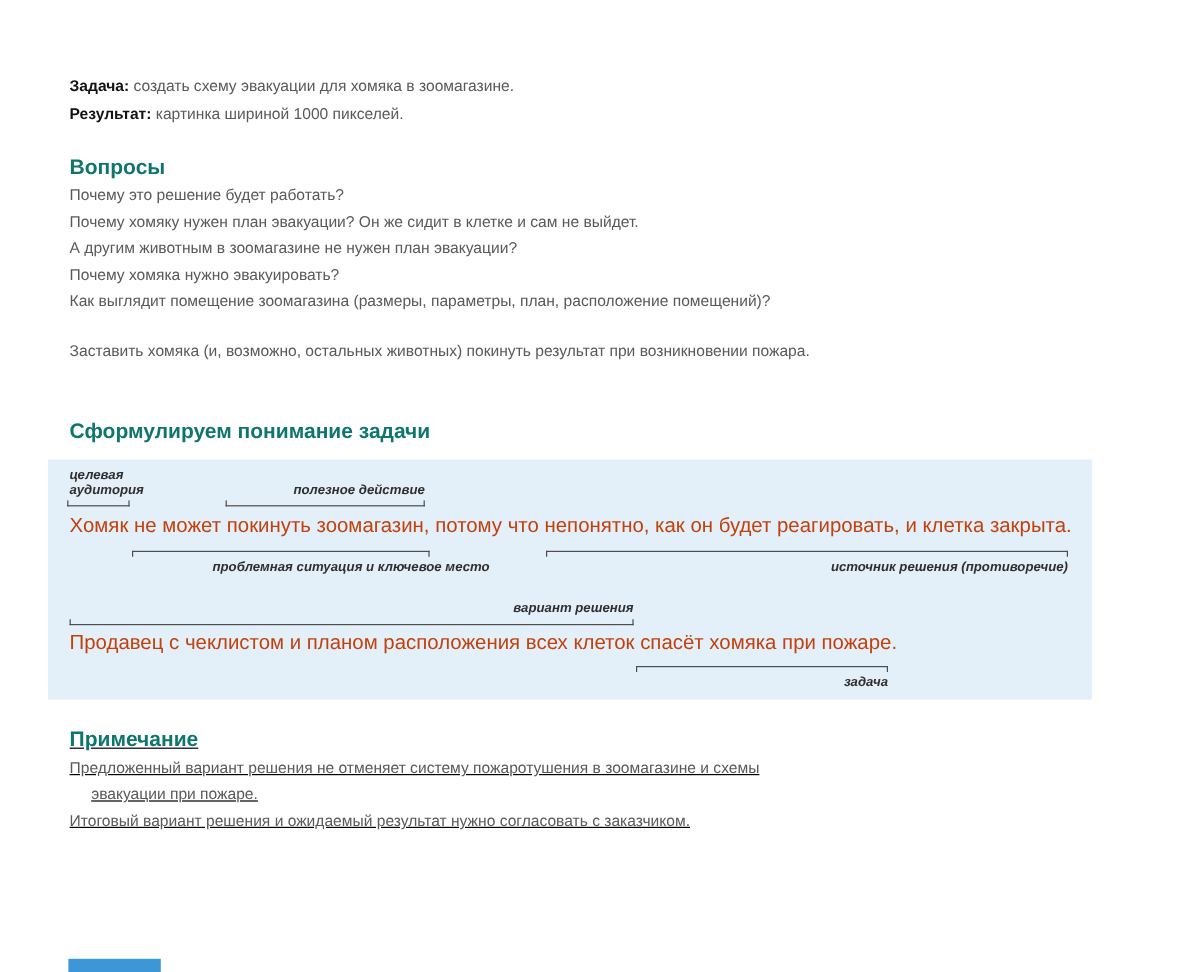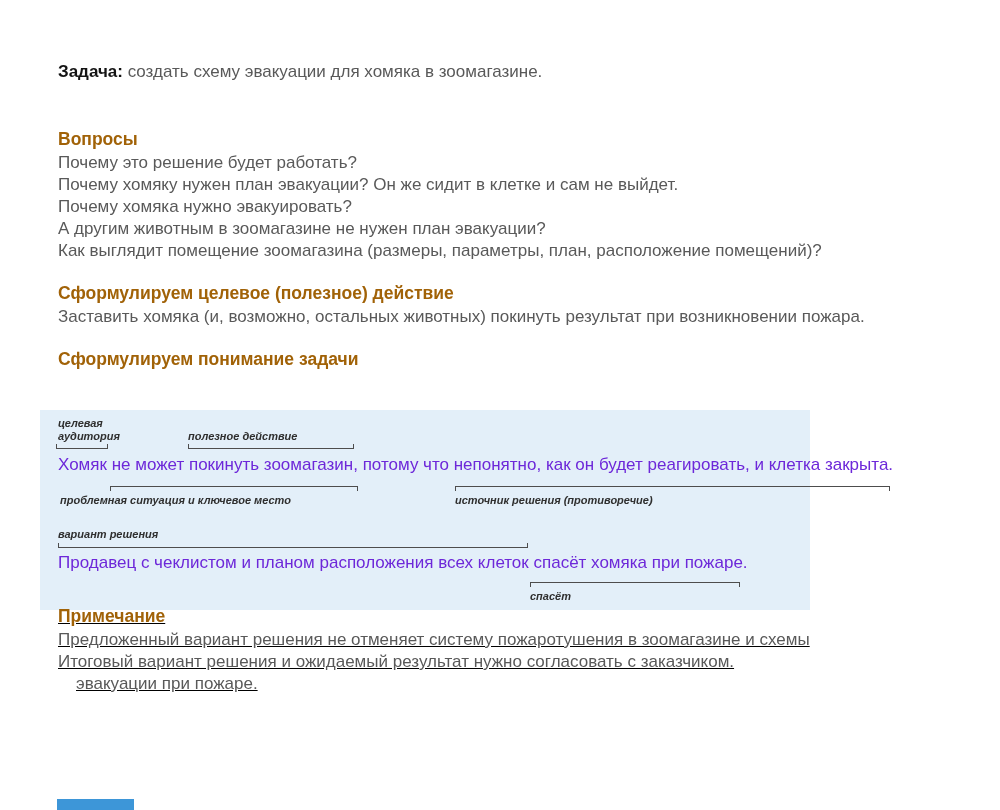--- a/index.html
+++ b/index.html
@@ -3,68 +3,67 @@
 <meta charset="utf-8">
 <style>
   * { margin:0; padding:0; box-sizing:border-box; }
   html,body { background:#ffffff; }
   .page {
     position:relative; width:1000px; height:810px;
     background:#ffffff; overflow:hidden;
     font-family:"Liberation Sans", sans-serif;
   }
   .abs { position:absolute; }
-  .body-line { font-size:17px; line-height:22px; color:#595959; white-space:nowrap; }
+  .body-line { font-size:13px; line-height:22px; color:#595959; white-space:nowrap; }
   .body-line .b { font-weight:bold; color:#131313; }
-  .heading { font-size:17.5px; font-weight:bold; color:#a16207; line-height:22px; margin-bottom:2px; white-space:nowrap; }
+  .heading { font-size:17.5px; font-weight:bold; color:#0f766e; line-height:22px; margin-bottom:2px; white-space:nowrap; }
   .sec-intro   { left:58px; top:60px; line-height:23px; }
   .sec-intro .body-line { line-height:23px; }
   .sec-questions { left:58px; top:128px; }
   .sec-action    { left:58px; top:282px; }
   .sec-und-head  { left:58px; top:348px;text-align:center; }
   .panel {
-    left:40px; top:383px; width:770px; height:200px;
+    left:40px; top:383px; width:870px; height:200px;
     background:#e3eff9;
-    margin-top:27px;
   }
   .panel .sentence {
-    position:absolute; font-size:17px; color:#6d28d9; white-space:nowrap; line-height:22px;
+    position:absolute; font-size:17px; color:#c2410c; white-space:nowrap; line-height:22px;
   }
   .ann-label {
     position:absolute; font-size:11px; font-style:italic; font-weight:bold;
     color:#2f2f2f; line-height:13px;
   }
-  .ann-label.center { text-align:left; }
+  .ann-label.center { text-align:right; }
   .bracket { position:absolute; height:5px; }
   .bracket.up   { border-left:1px solid #4d4d4d; border-right:1px solid #4d4d4d; border-bottom:1px solid #4d4d4d; }
   .bracket.down { border-left:1px solid #4d4d4d; border-right:1px solid #4d4d4d; border-top:1px solid #4d4d4d; }
   .sec-note { left:58px; top:605px;text-decoration:underline; }
   .sec-note .body-line.indent { padding-left:18px; }
   .bottom-bar { left:57px; top:799px; width:77px; height:11px; background:#3d96d8; }
 </style>
 </head>
 <body>
 
 <div class="page">
 
   <div class="abs sec-intro">
     <div class="body-line"><span class="b">Задача:</span> <span>создать схему эвакуации для хомяка в зоомагазине.</span></div>
+    <div class="body-line"><span class="b">Результат:</span> <span>картинка шириной 1000 пикселей.</span></div>
   </div>
 
   <div class="abs sec-questions">
     <div class="heading">Вопросы</div>
     <div class="body-line">Почему это решение будет работать?</div>
     <div class="body-line">Почему хомяку нужен план эвакуации? Он же сидит в клетке и сам не выйдет.</div>
+    <div class="body-line">А другим животным в зоомагазине не нужен план эвакуации?</div>
     <div class="body-line">Почему хомяка нужно эвакуировать?</div>
-    <div class="body-line">А другим животным в зоомагазине не нужен план эвакуации?</div>
     <div class="body-line">Как выглядит помещение зоомагазина (размеры, параметры, план, расположение помещений)?</div>
   </div>
 
   <div class="abs sec-action">
-    <div class="heading">Сформулируем целевое (полезное) действие</div>
     <div class="body-line">Заставить хомяка (и, возможно, остальных животных) покинуть результат при возникновении пожара.</div>
   </div>
 
   <div class="abs sec-und-head">
     <div class="heading">Сформулируем понимание задачи</div>
   </div>
 
   <div class="abs panel">
 
     <div class="ann-label" style="left:18px; top:7px; width:78px;">целевая аудитория</div>
@@ -80,25 +79,25 @@
 
     <div class="bracket down" style="left:415px; top:76px; width:435px;"></div>
     <div class="ann-label center" style="left:415px; top:84px; width:435px;">источник решения (противоречие)</div>
 
     <div class="ann-label center" style="left:18px; top:118px; width:470px;">вариант решения</div>
     <div class="bracket up" style="left:18px; top:133px; width:470px;"></div>
 
     <div class="sentence" style="left:18px; top:142px;text-align:center;">Продавец с чеклистом и планом расположения всех клеток спасёт хомяка при пожаре.</div>
 
     <div class="bracket down" style="left:490px; top:172px; width:210px;"></div>
-    <div class="ann-label center" style="left:490px; top:180px; width:210px;">спасёт</div>
+    <div class="ann-label center" style="left:490px; top:180px; width:210px;">задача</div>
   </div>
 
   <div class="abs sec-note">
     <div class="heading">Примечание</div>
     <div class="body-line">Предложенный вариант решения не отменяет систему пожаротушения в зоомагазине и схемы</div>
+    <div class="body-line indent">эвакуации при пожаре.</div>
     <div class="body-line">Итоговый вариант решения и ожидаемый результат нужно согласовать с заказчиком.</div>
-    <div class="body-line indent">эвакуации при пожаре.</div>
   </div>
 
   <div class="abs bottom-bar"></div>
 
 </div>
 
 </body></html>

